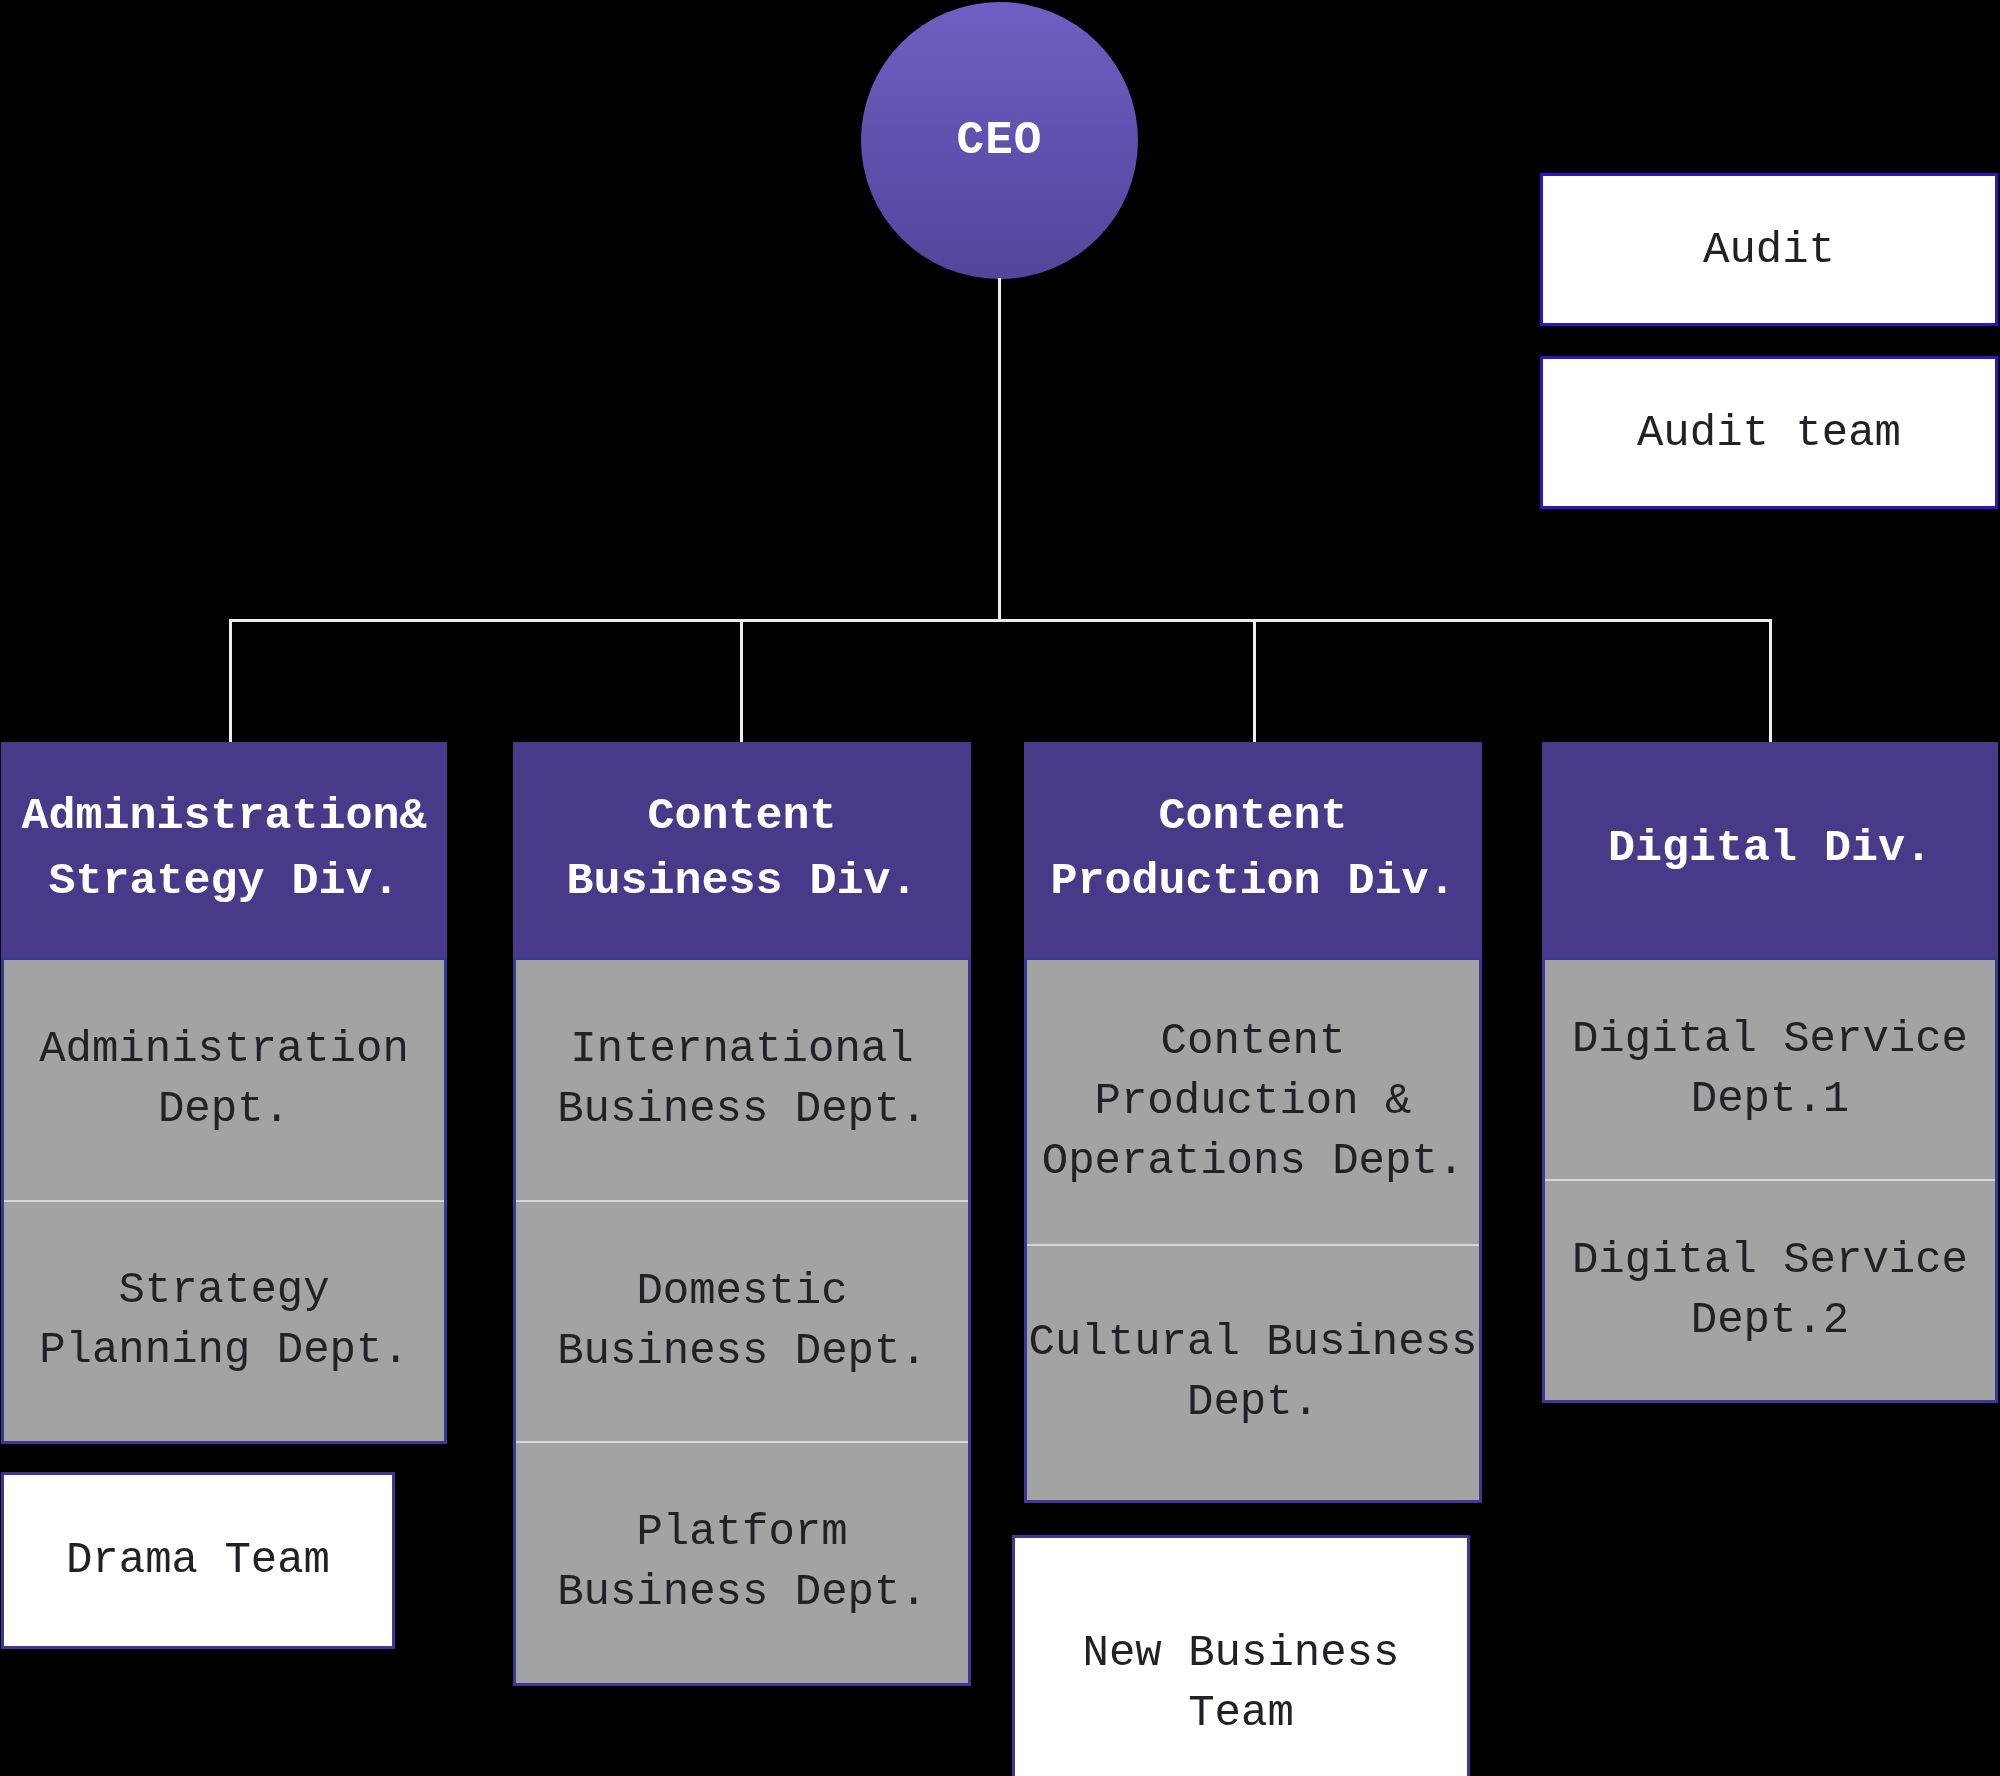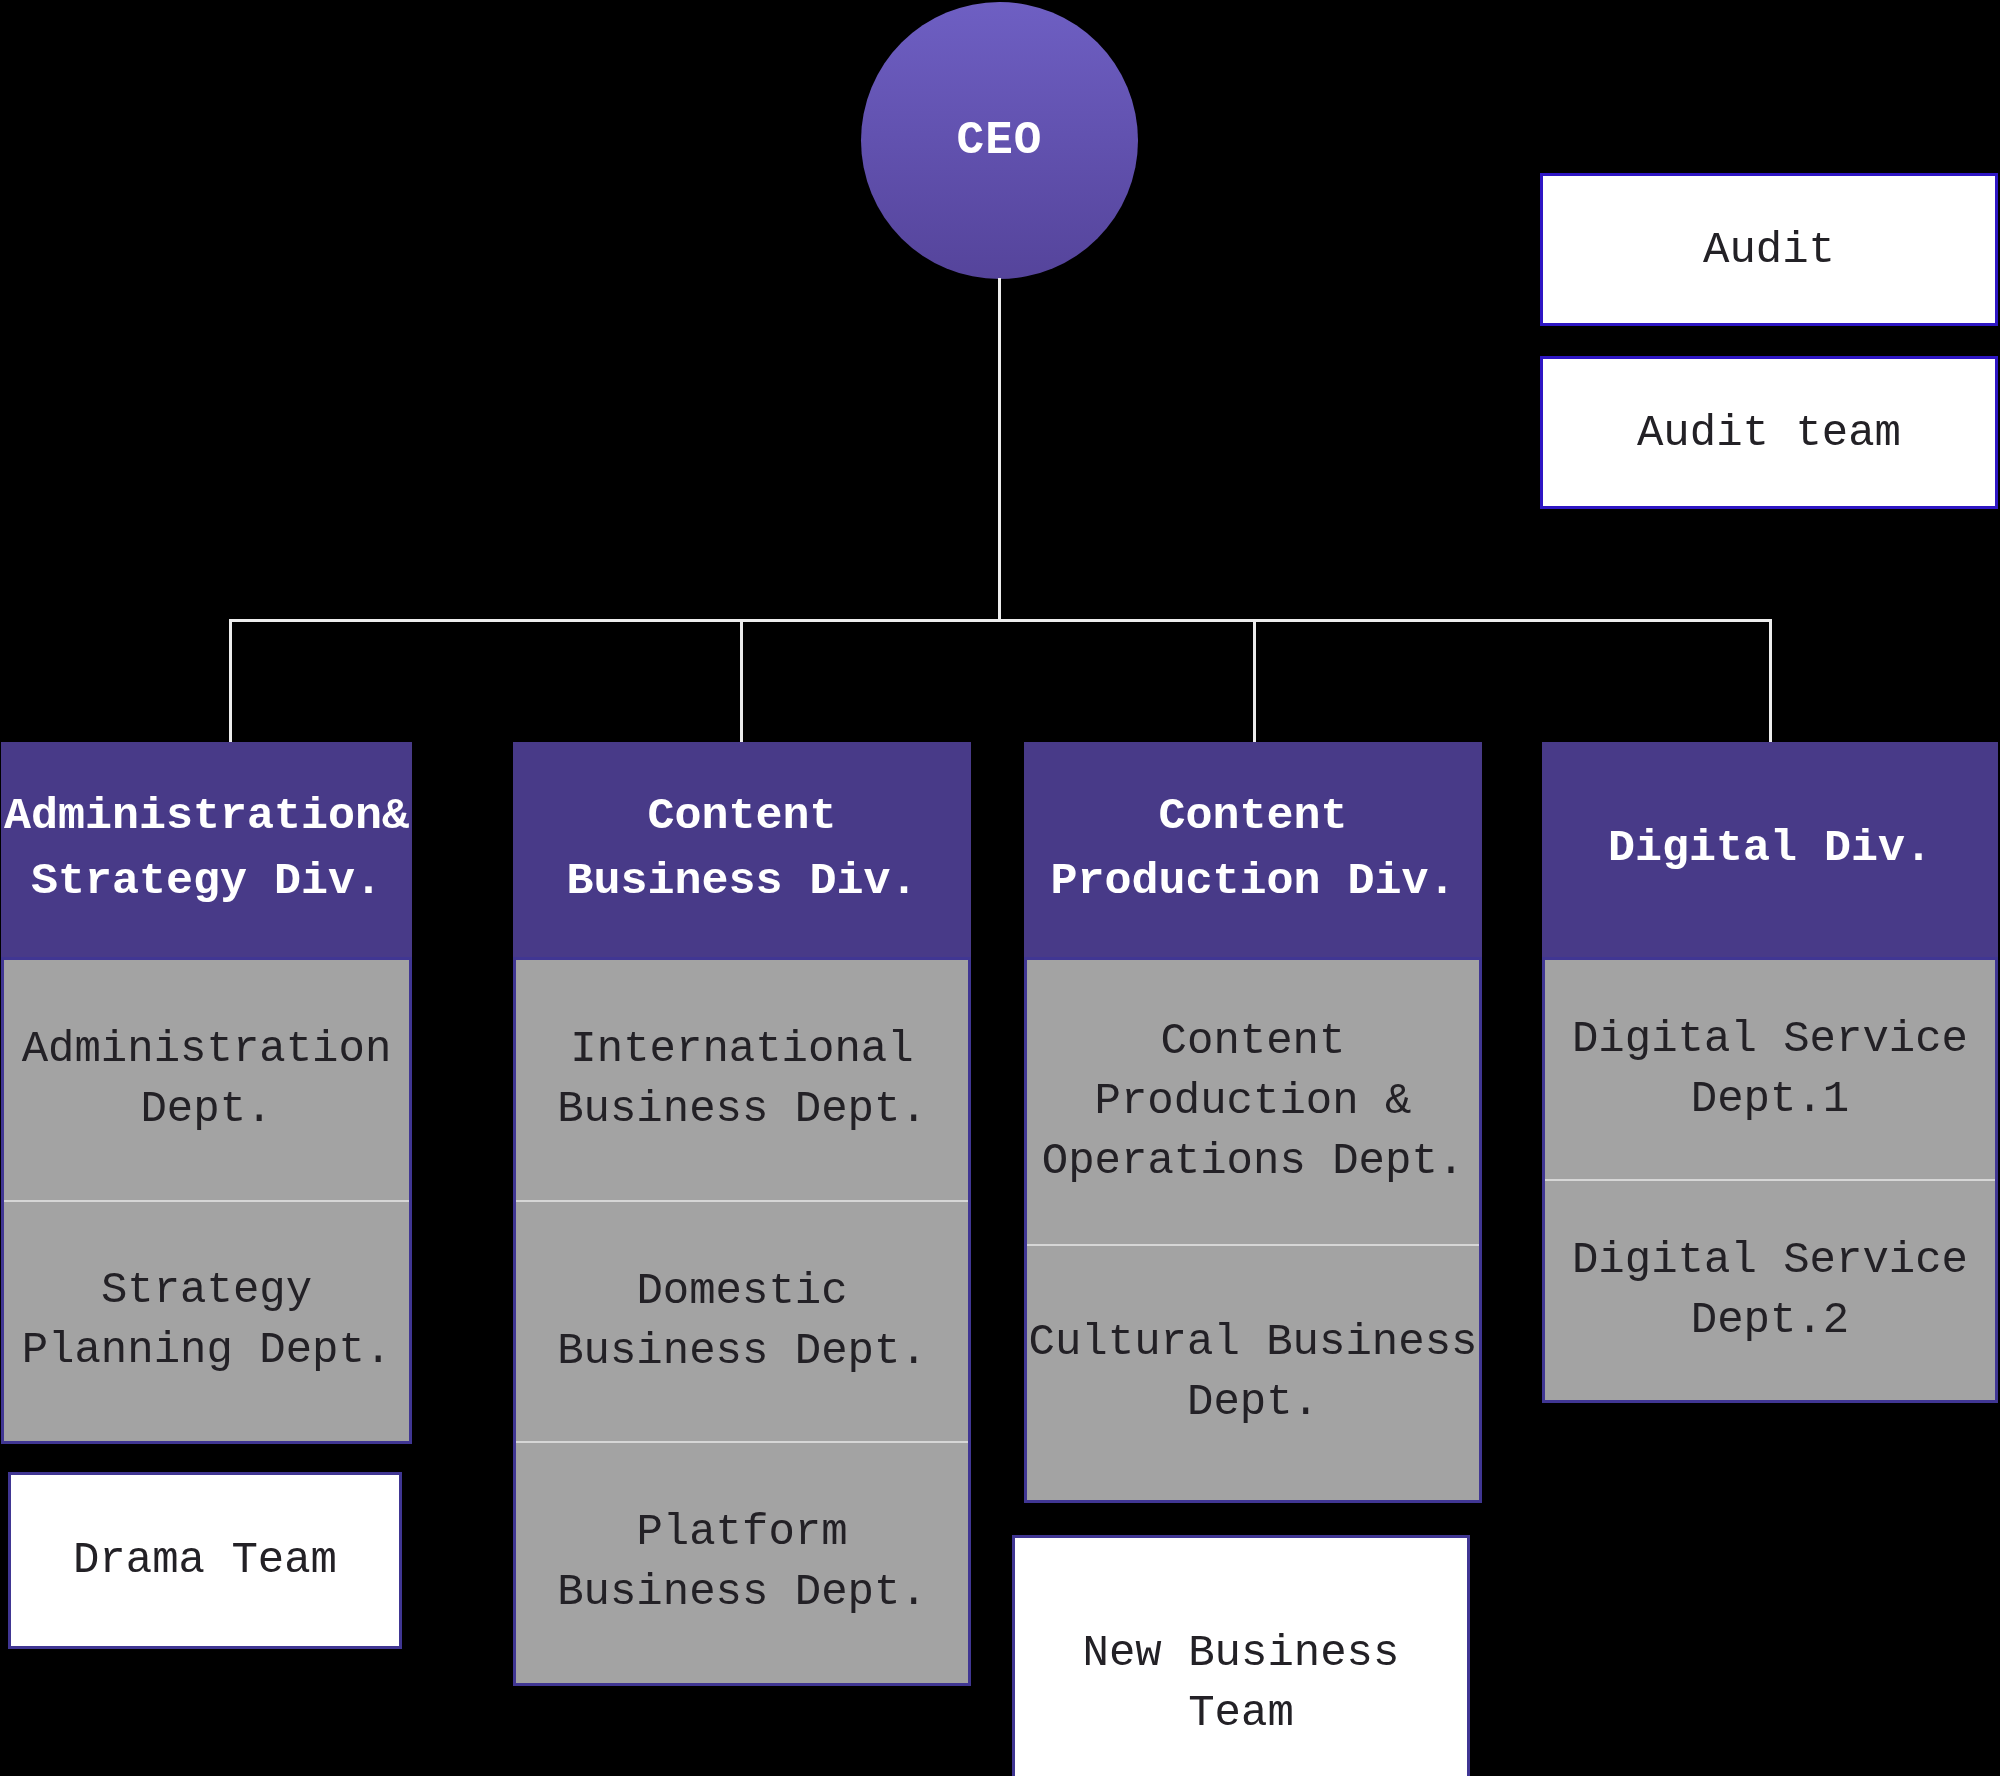--- a/index.html
+++ b/index.html
@@ -87,37 +87,37 @@
   <div class="line v" style="left:1253px;top:619px;height:125px"></div>
   <div class="line v" style="left:1769px;top:619px;height:125px"></div>
 
   <div class="audit-box" style="top:160px">
     <span>Audit</span>
   </div>
   <div class="audit-box" style="top:343px">
     <span>Audit team</span>
   </div>
 
-  <div class="column" style="left:1px;width:411px">
+  <div class="column" style="left:1px;width:446px">
     <div class="div-header">
       <span>Administration&amp;
 Strategy Div.</span>
     </div>
     <div class="div-body" style="height:487px">
       <div class="cell">
         <span>Administration
 Dept.</span>
       </div>
       <div class="cell">
         <span>Strategy
 Planning Dept.</span>
       </div>
     </div>
   </div>
-  <div class="team-box" style="left:8px;top:1472px;width:394px;height:177px">
+  <div class="team-box" style="left:1px;top:1472px;width:394px;height:177px">
     <span>Drama Team</span>
   </div>
 
   <div class="column" style="left:513px;width:458px">
     <div class="div-header">
       <span>Content
 Business Div.</span>
     </div>
     <div class="div-body" style="height:729px">
       <div class="cell">

